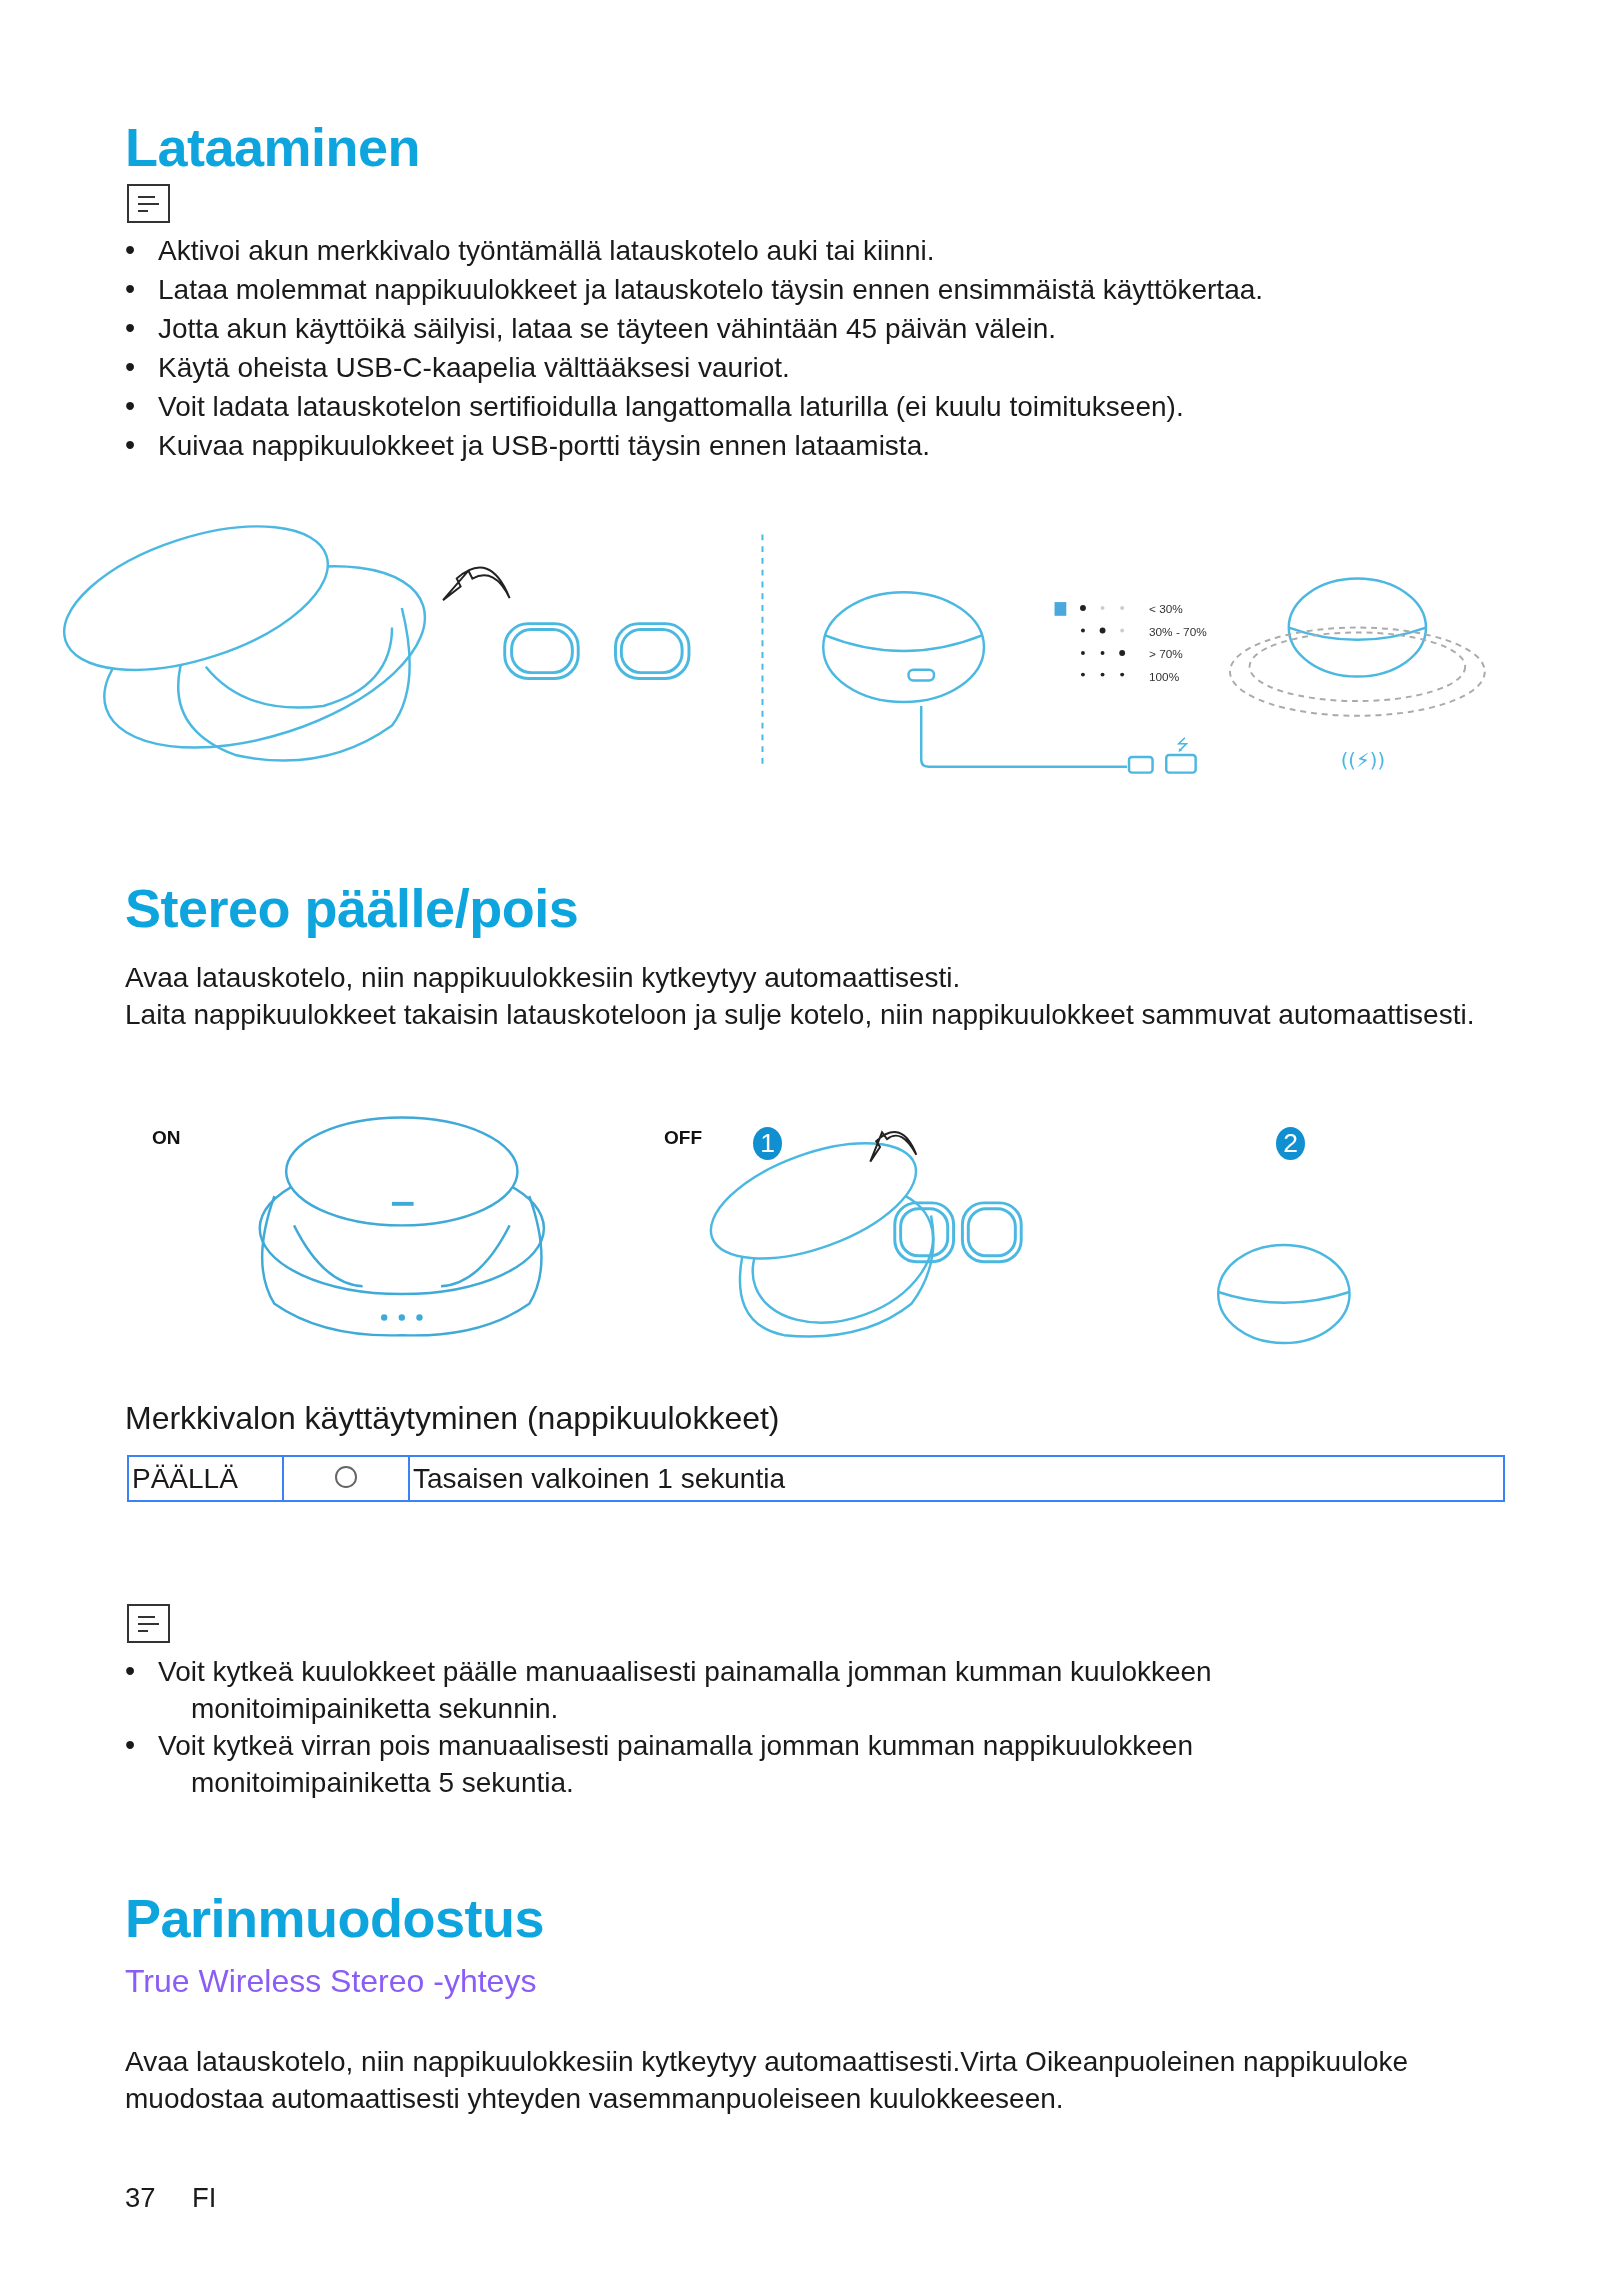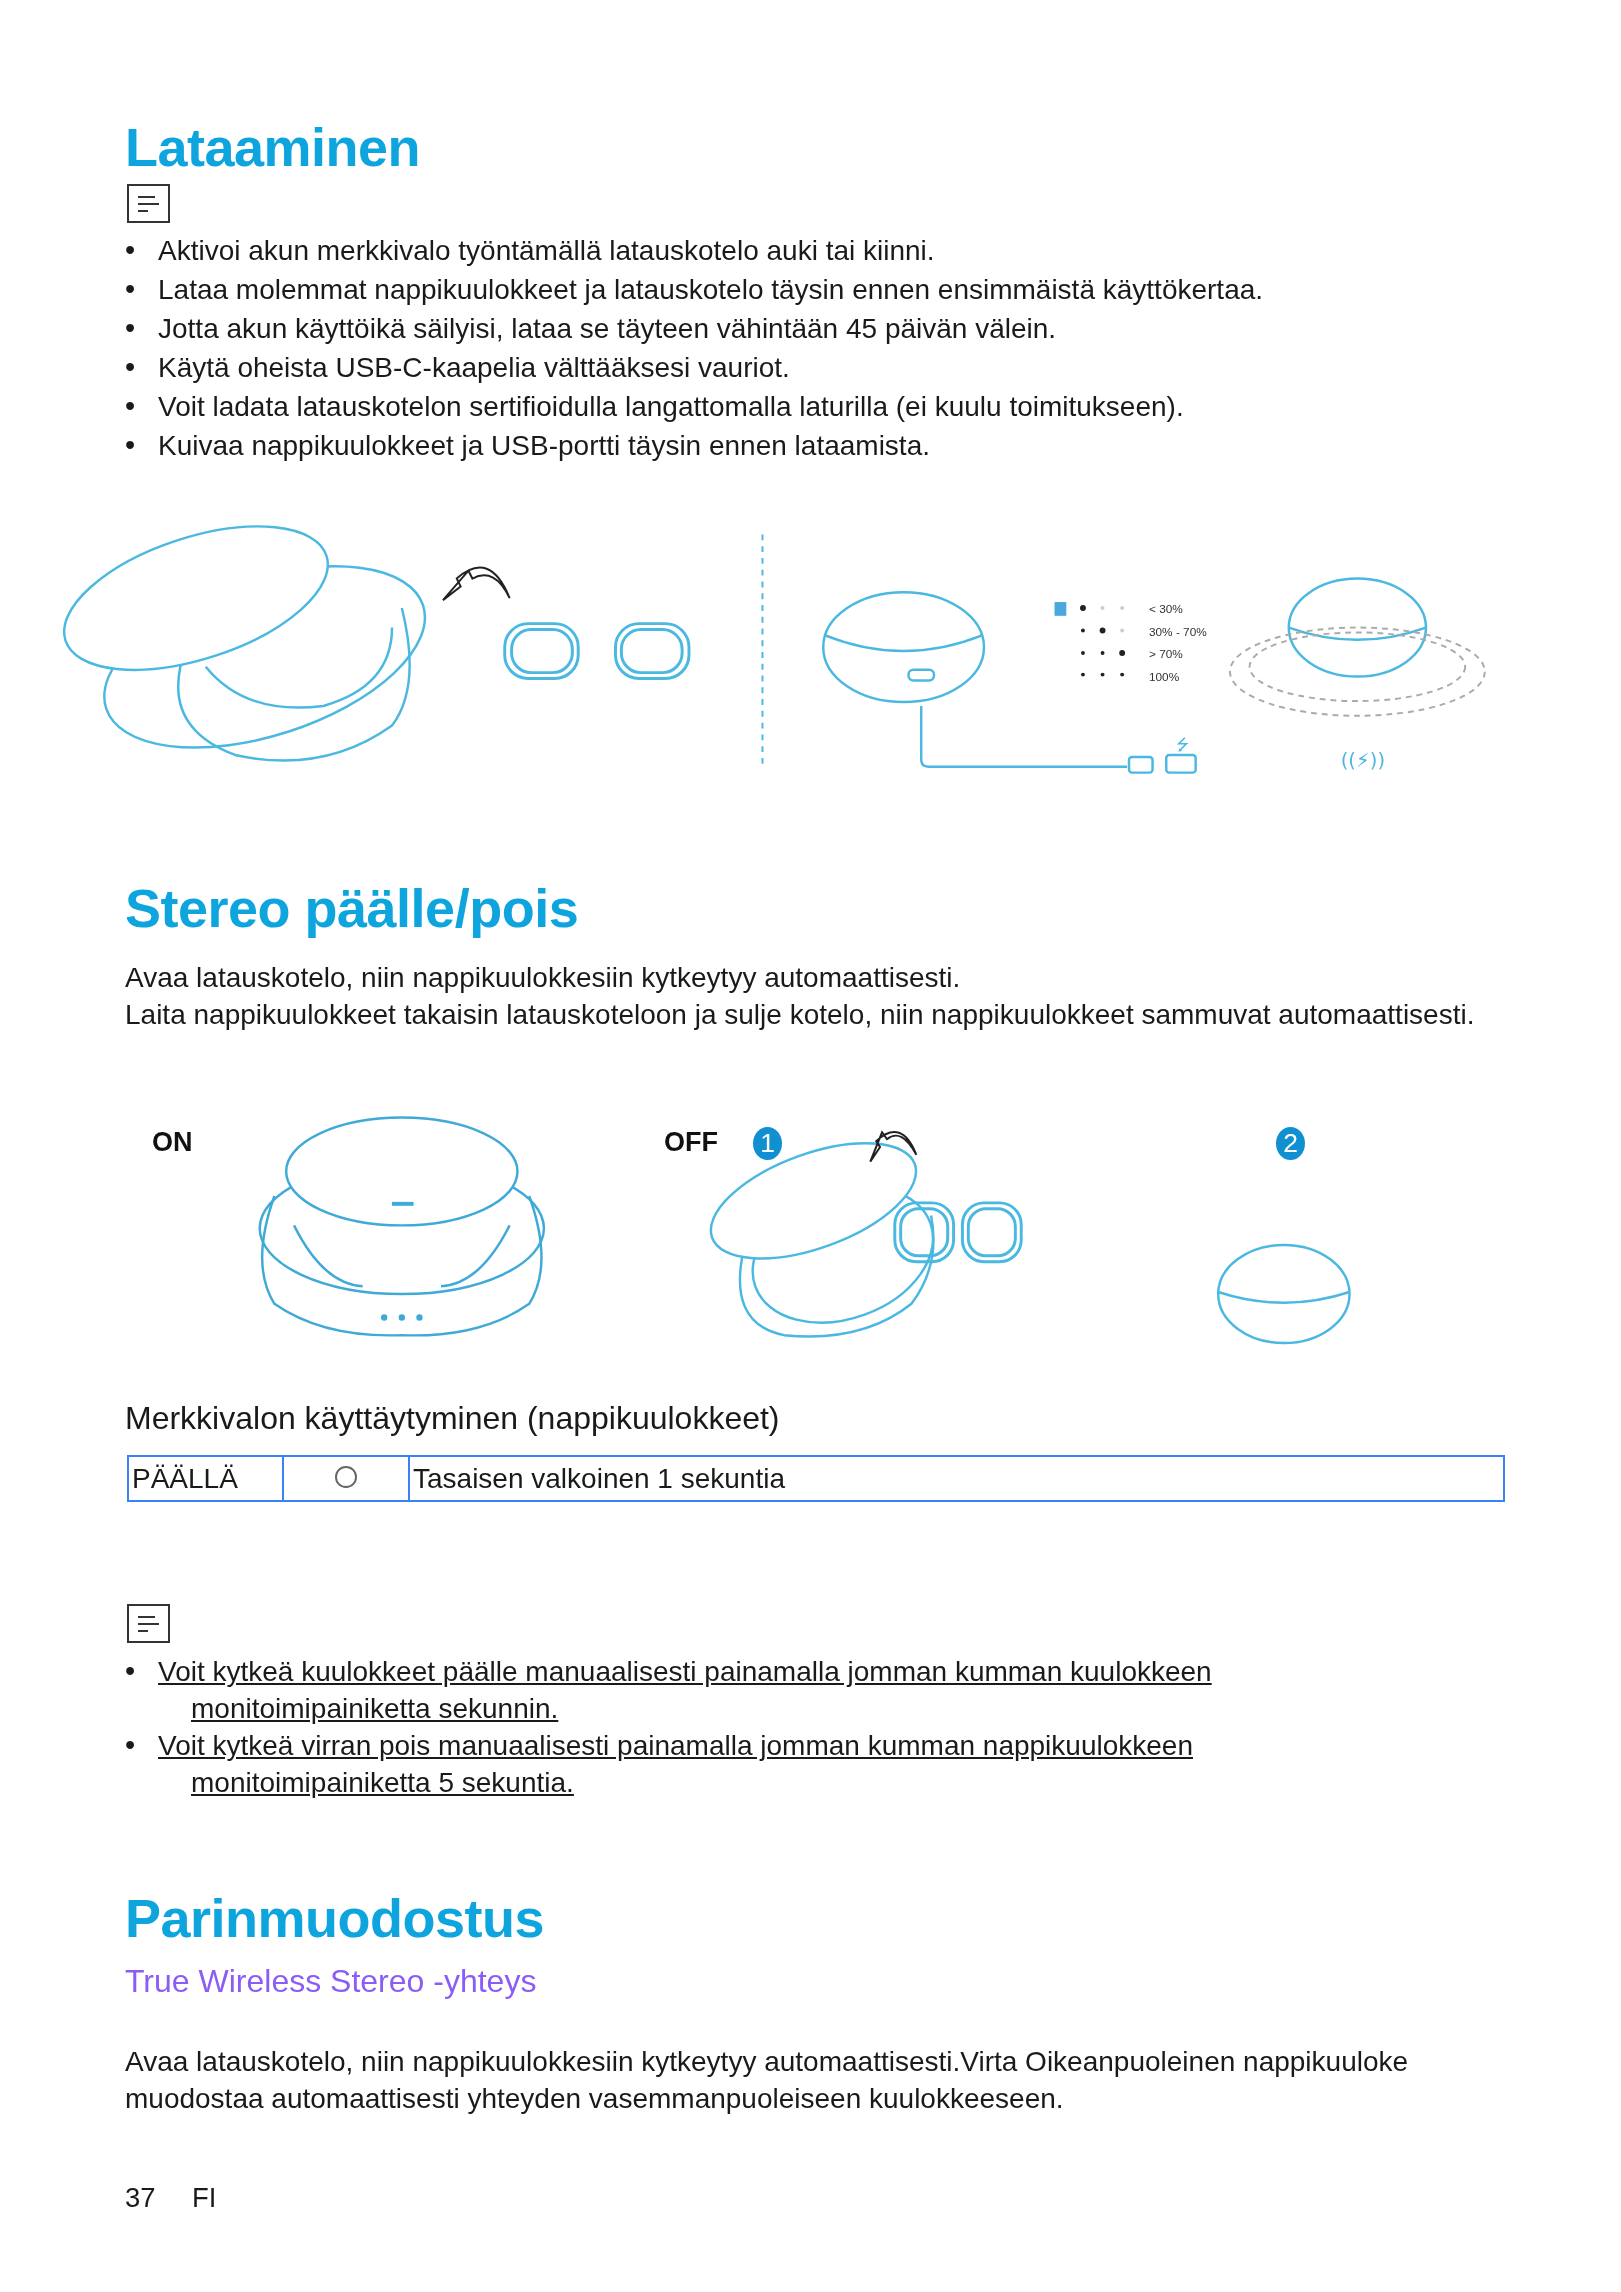--- a/index.html
+++ b/index.html
@@ -12,21 +12,21 @@
                box-sizing: border-box; }
   .note-icon i { position: absolute; left: 8.8px; height: 2px; background: #333; display: block; }
   ul.bullets { position: absolute; left: 125px; margin: 0; padding: 0; list-style: none;
                font-size: 28px; line-height: 39px; font-weight: 300; }
   ul.bullets li { position: relative; padding-left: 33px; }
   ul.bullets li::before { content: "•"; position: absolute; left: 0; top: 0; font-size: 29px; }
   ul.bullets.hang li { padding-left: 33px; }
   ul.bullets.hang .cont { display: block; padding-left: 33px; }
   p.body { position: absolute; left: 125px; margin: 0; font-size: 28px; line-height: 37px; width: 1392px; }
   .subhead { position: absolute; left: 125px; margin: 0; font-size: 32px; font-weight: normal; color: #8b5cf6; }
-  .label-black { position: absolute; font-size: 27px; font-weight: bold; color: #111; }
+  .label-black { position: absolute; font-size: 19px; font-weight: bold; color: #111; }
   .badge { position: absolute; width: 29px; height: 33px; border-radius: 50%; background: #1090d0;
            color: #fff; font-size: 26.5px; text-align: center; line-height: 33px; }
   table.led { position: absolute; left: 127px; top: 1455px; width: 1378px; border-collapse: collapse;
               font-size: 28px; }
   table.led td { border: 2px solid #3b82f6; padding: 0 3px; height: 51px; vertical-align: middle; white-space: nowrap; }
   table.led tr:first-child td { height: 43px; }
   .footer { position: absolute; left: 125px; top: 2182px; font-size: 27.4px; }
   .footer span { margin-right: 29px; }
   svg { position: absolute; overflow: visible; }
 </style>
@@ -167,21 +167,21 @@
   </tr>
 </tbody>
   </table>
 
 <div class="note-icon" style="top:1604px;">
   <i style="top:9.8px;width:17.6px;"></i>
     <i style="top:16.7px;width:21.6px;"></i>
     <i style="top:23.5px;width:9.8px;"></i>
 </div>
 
-<ul class="bullets hang" style="top:1653px;width:1421px;line-height:37px;text-decoration:underline;">
+<ul class="bullets hang" style="top:1653px;width:1421px;line-height:37px;">
   <li>
     <span>Voit kytkeä kuulokkeet päälle manuaalisesti painamalla jomman kumman kuulokkeen</span>
     <span class="cont">monitoimipainiketta sekunnin.</span>
   </li>
   <li>
     <span>Voit kytkeä virran pois manuaalisesti painamalla jomman kumman nappikuulokkeen</span>
     <span class="cont">monitoimipainiketta 5 sekuntia.</span>
   </li>
 </ul>
 

